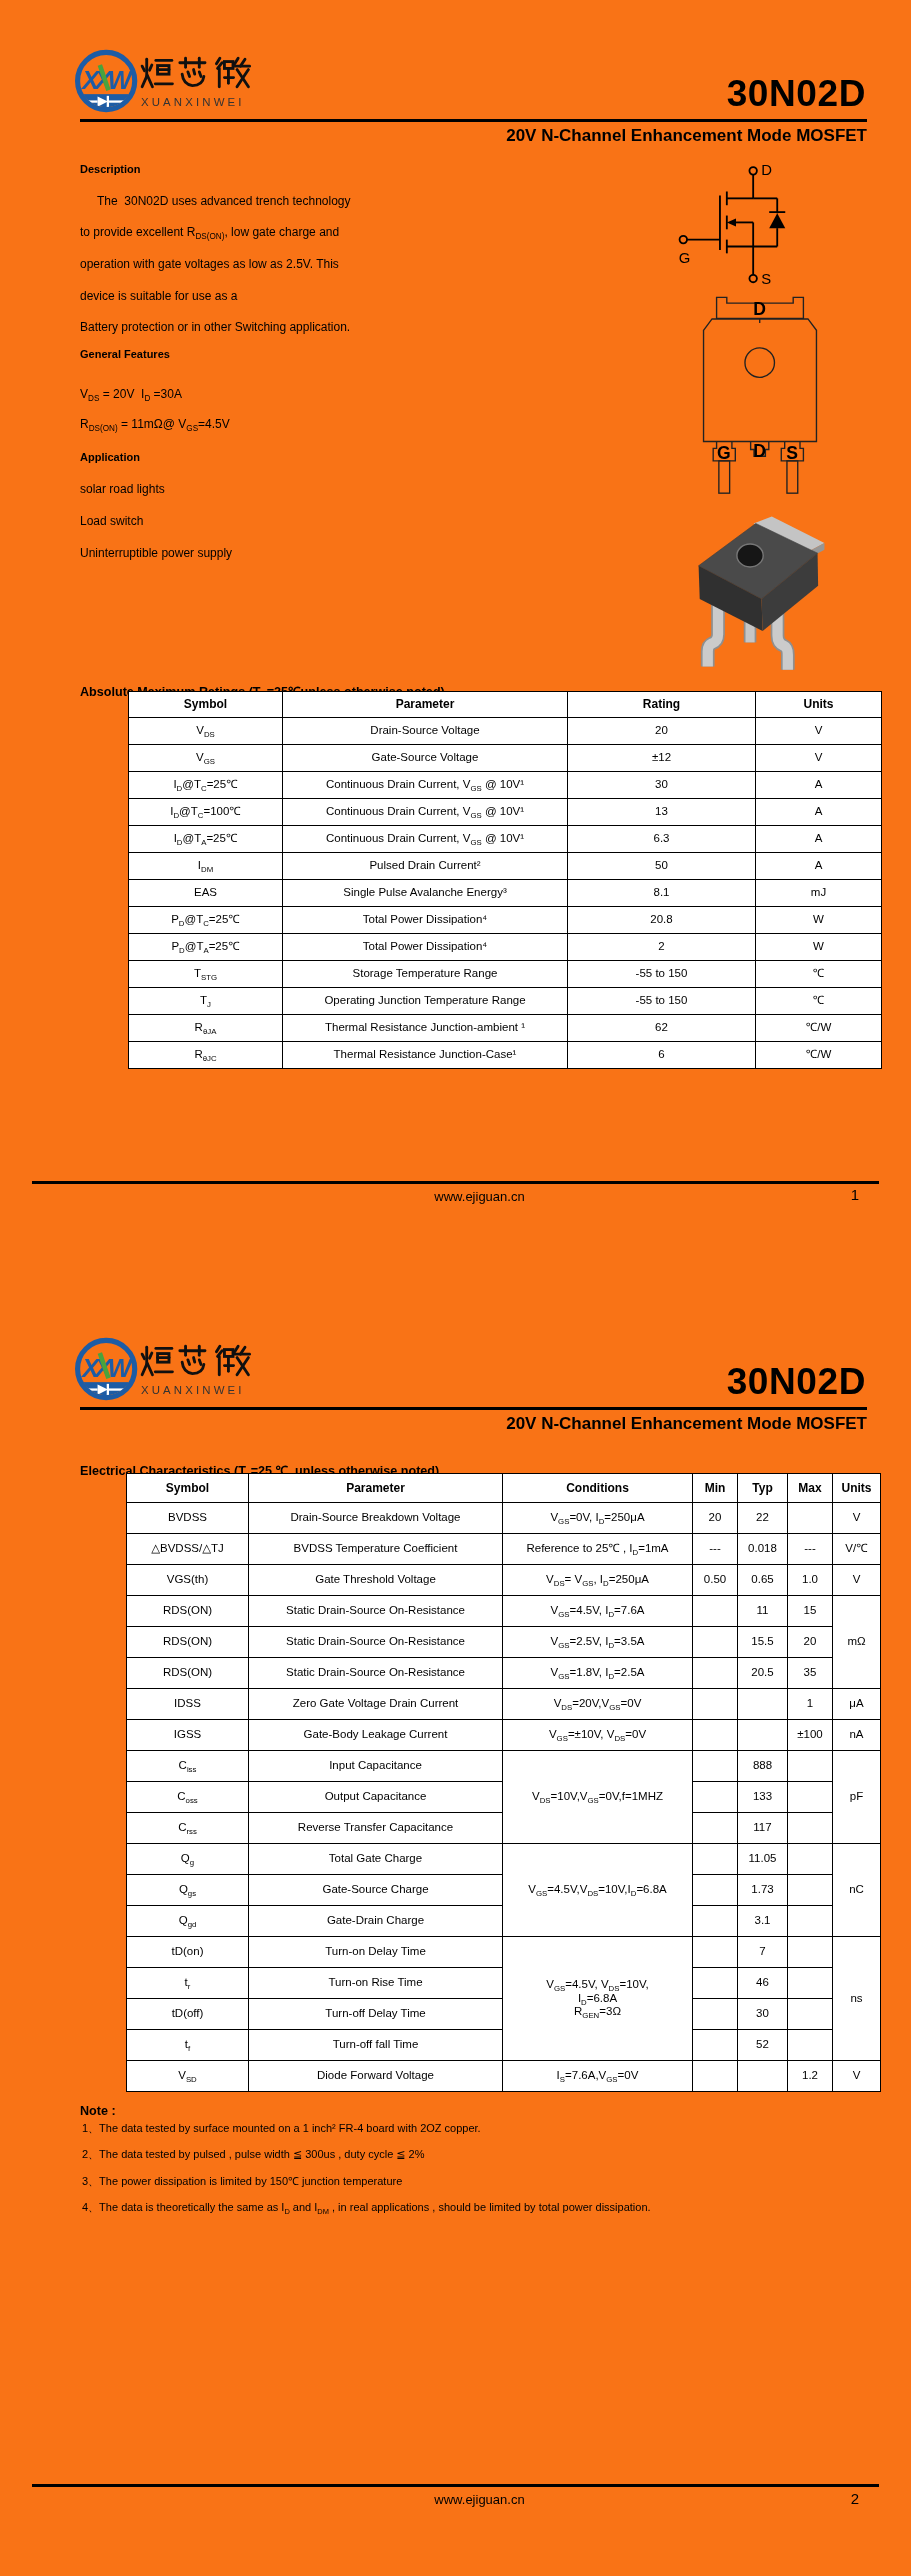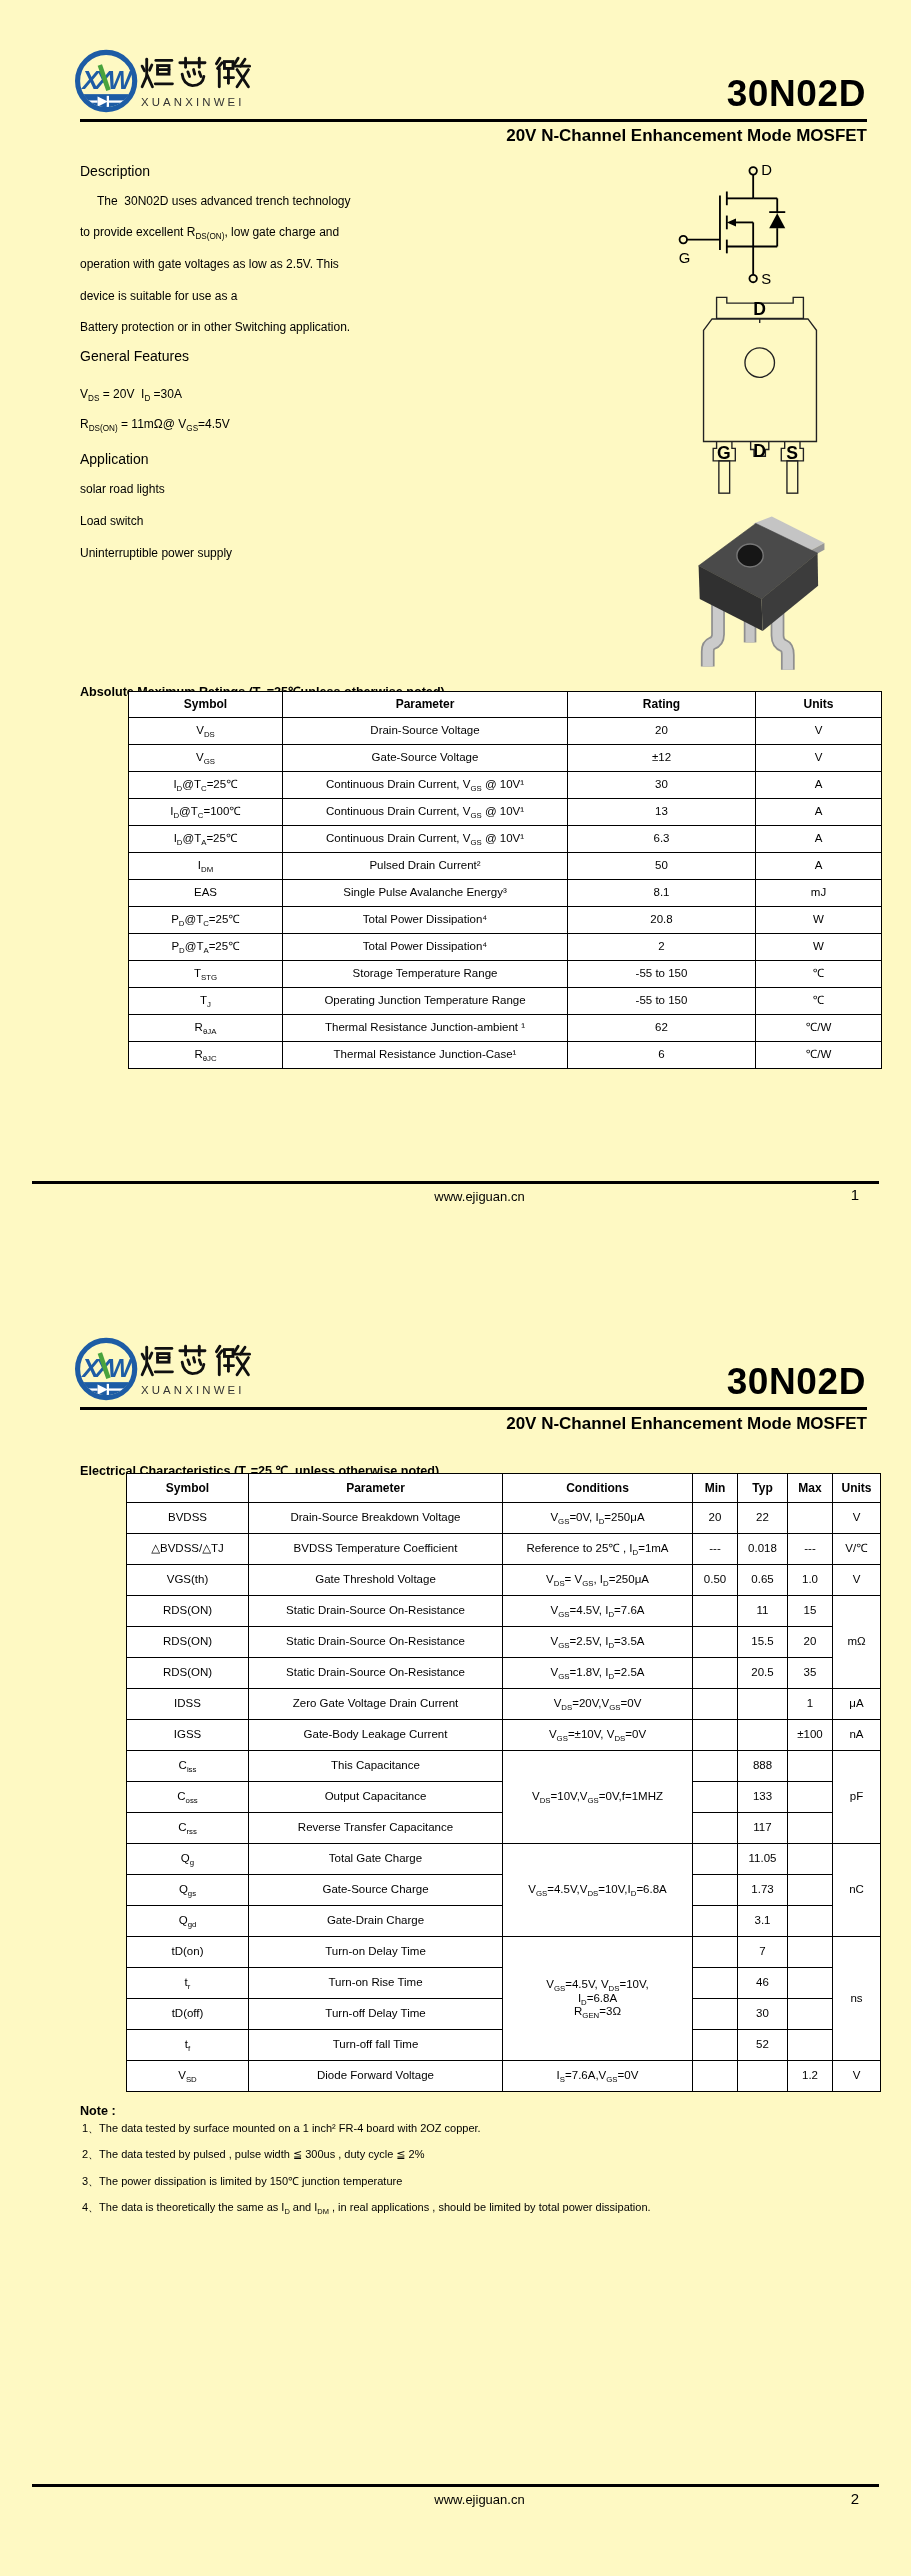--- a/index.html
+++ b/index.html
@@ -1,25 +1,25 @@
 <!DOCTYPE html>
 <html style="font-size:9.2px"><head>
 <meta charset="utf-8">
 <style>
   html,body{margin:0;padding:0;background:#ffffff;}
   body{width:911px;font-family:"Liberation Sans",sans-serif;color:#000;}
-  .page{position:relative;width:911px;height:1288px;background:#fef9c3;overflow:hidden;}
+  .page{position:relative;width:911px;height:1288px;background:#f97316;overflow:hidden;}
   
   .logo{position:absolute;left:73px;top:49px;}
   .part{position:absolute;right:45px;top:75px;font-size:37px;font-weight:700;line-height:1;letter-spacing:0.6px;}
   .hrule{position:absolute;left:80px;right:44px;top:119px;height:2.9px;background:#000;}
   .subtitle{position:absolute;right:44px;top:127px;font-size:17px;font-weight:700;line-height:1.1;}
   
   .tb{position:absolute;left:80px;font-size:12px;white-space:pre-wrap;line-height:1.2;}
-  .hd{font-weight:400;font-size:14px;}
+  .hd{font-weight:700;font-size:11px;}
   .indent{padding-left:17px;}
   
   .sect{position:absolute;left:80px;font-size:12.6px;font-weight:700;margin-top:8px;}
   
   .fig{position:absolute;}
   
   table.dtable{border-collapse:collapse;table-layout:fixed;position:absolute;background:#fff;margin-left:44px;}
   .dtable th,.dtable td{border:1.1px solid #000;text-align:center;vertical-align:middle;padding:1.1px 2.3px;line-height:1.18;overflow:hidden;}
   .dtable th{font-weight:700;font-size:12px;}
   .dtable td{font-size:11.5px;}
@@ -430,21 +430,21 @@
           <td>IGSS</td>
           <td>Gate-Body Leakage Current</td>
           <td>V<sub>GS</sub>=±10V, V<sub>DS</sub>=0V</td>
           <td></td>
           <td></td>
           <td>±100</td>
           <td>nA</td>
         </tr>
         <tr>
           <td>C<sub>iss</sub></td>
-          <td>This Capacitance</td>
+          <td>Input Capacitance</td>
           <td rowspan="3">V<sub>DS</sub>=10V,V<sub>GS</sub>=0V,f=1MHZ</td>
           <td></td>
           <td>888</td>
           <td></td>
           <td rowspan="3">pF</td>
         </tr>
         <tr>
           <td>C<sub>oss</sub></td>
           <td>Output Capacitance</td>
           <td></td>

